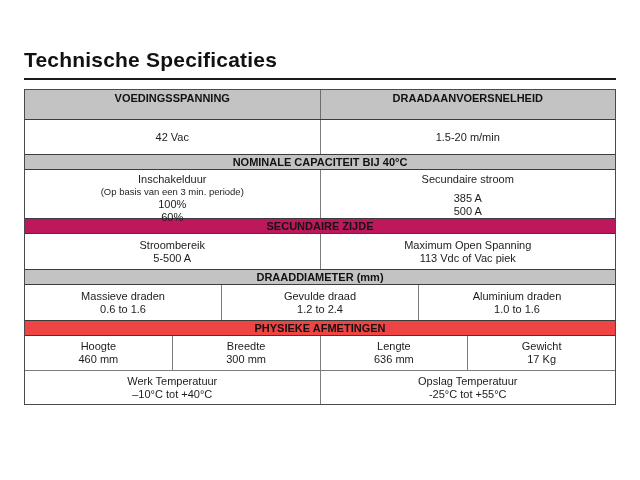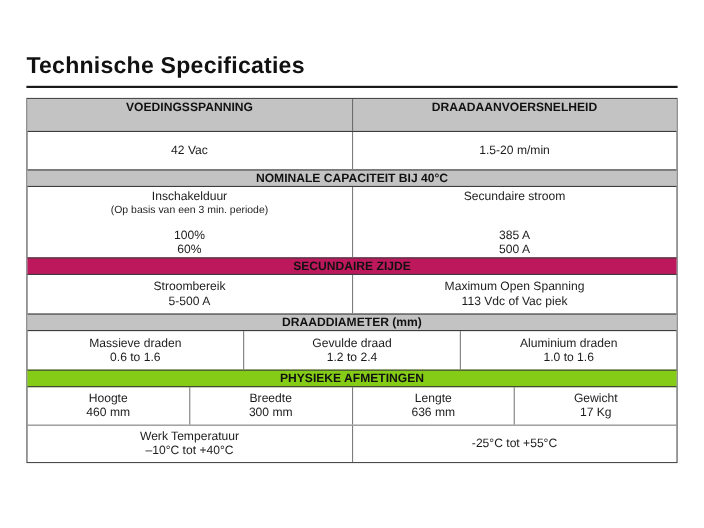--- a/index.html
+++ b/index.html
@@ -55,21 +55,21 @@
   .vcell {
     flex: 1;
     display: flex;
     flex-direction: column;
     justify-content: center;
     box-sizing: border-box;
     line-height: 14px;
   }
   .vcell.div { border-right: 1px solid #7d7d7d; }
   .row-supply  { height: 34px; }
-  .row-duty    { height: 64px; }
+  .row-duty    { height: 48px; }
   .row-duty .vcell { justify-content: flex-start; padding-top: 3px; }
   .row-sec     { height: 35px; }
   .row-wire    { height: 35px; }
   .row-phys    { height: 34px; border-bottom: 1px solid #7d7d7d; }
   .row-temp    { height: 33px; }
   .line  { line-height: 13px; height: 13px; }
   .note  { line-height: 12px; height: 12px; font-size: 9.5px; }
   .blank { height: 12px; }
 </style>
 </head>
@@ -143,21 +143,21 @@
       <div class="vcell div">
         <div class="line">Gevulde draad</div>
         <div class="line">1.2 to 2.4</div>
       </div>
       <div class="vcell">
         <div class="line">Aluminium draden</div>
         <div class="line">1.0 to 1.6</div>
       </div>
     </div>
 
-    <div class="sec-hdr single" style="background: #84cc16;">
+    <div class="sec-hdr single" style="background: #ef4444;">
       <div class="hcell">PHYSIEKE AFMETINGEN</div>
     </div>
 
     <div class="val-row row-phys">
       <div class="vcell div">
         <div class="line">Hoogte</div>
         <div class="line">460 mm</div>
       </div>
       <div class="vcell div">
         <div class="line">Breedte</div>
@@ -172,18 +172,19 @@
         <div class="line">17 Kg</div>
       </div>
     </div>
 
     <div class="val-row row-temp">
       <div class="vcell div">
         <div class="line">Werk Temperatuur</div>
         <div class="line">–10°C tot +40°C</div>
       </div>
       <div class="vcell">
+        <div class="line">Opslag Temperatuur</div>
         <div class="line">-25°C tot +55°C</div>
       </div>
     </div>
 
   </div>
 </div>
 
 </body></html>

